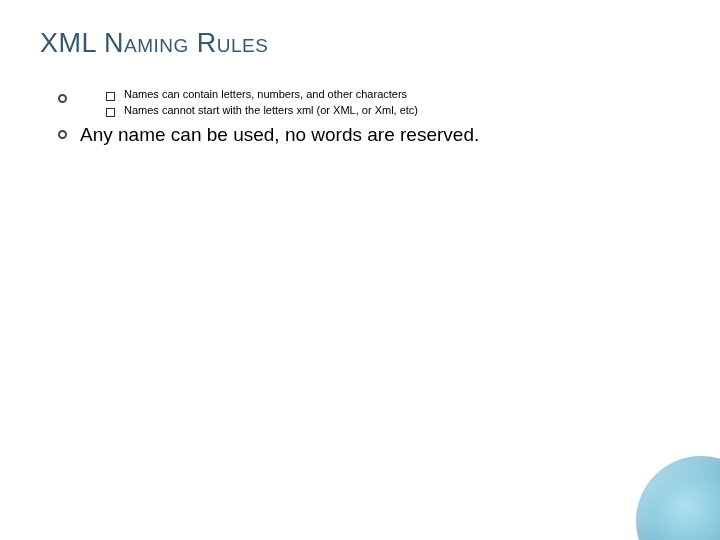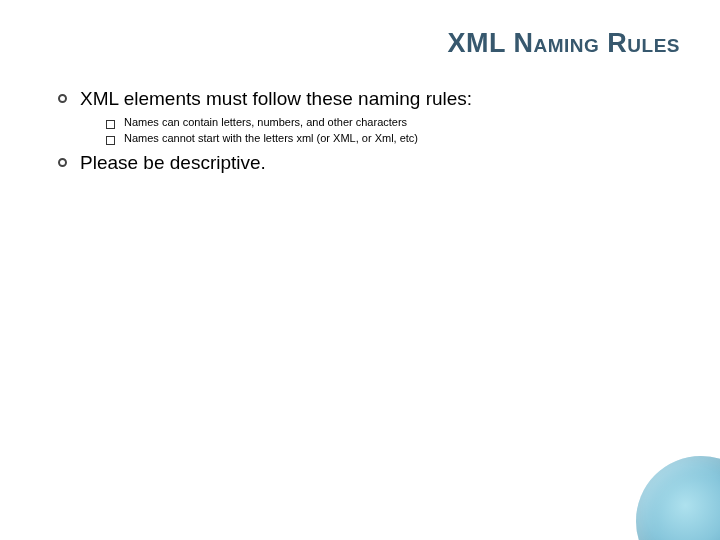--- a/index.html
+++ b/index.html
@@ -14,26 +14,26 @@
     position: relative;
   }
   .slide {
     width: 720px;
     height: 540px;
     position: relative;
     box-sizing: border-box;
     padding: 28px 40px 40px 40px;
   }
   .title {
-    text-align: right;
+    text-align: left;
     font-size: 27px;
     letter-spacing: 0.5px;
     color: #37586e;
     margin: 0 0 28px 0;
-    font-weight: 700;
+    font-weight: 400;
     font-variant: small-caps;
   }
   .body {
     font-size: 19px;
     line-height: 1.28;
     color: #000;
   }
   ul.level1 {
     list-style: none;
     margin: 0;
@@ -93,24 +93,23 @@
 </head>
 <body>
 
 <div class="slide">
 
   <h1 class="title">XML Naming Rules</h1>
 
   <div class="body">
     <ul class="level1">
       <li>
-        <span>XML elements must follow these naming rules:</span>
         <ul class="level2">
           <li><span>Names can contain letters, numbers, and other characters</span></li>
           <li><span>Names cannot start with the letters xml (or XML, or Xml, etc)</span></li>
         </ul>
       </li>
-      <li><span>Please be descriptive.</span></li>
+      <li><span>Any name can be used, no words are reserved.</span></li>
     </ul>
   </div>
 
   <div class="corner-circle"></div>
 </div>
 
 </body></html>

